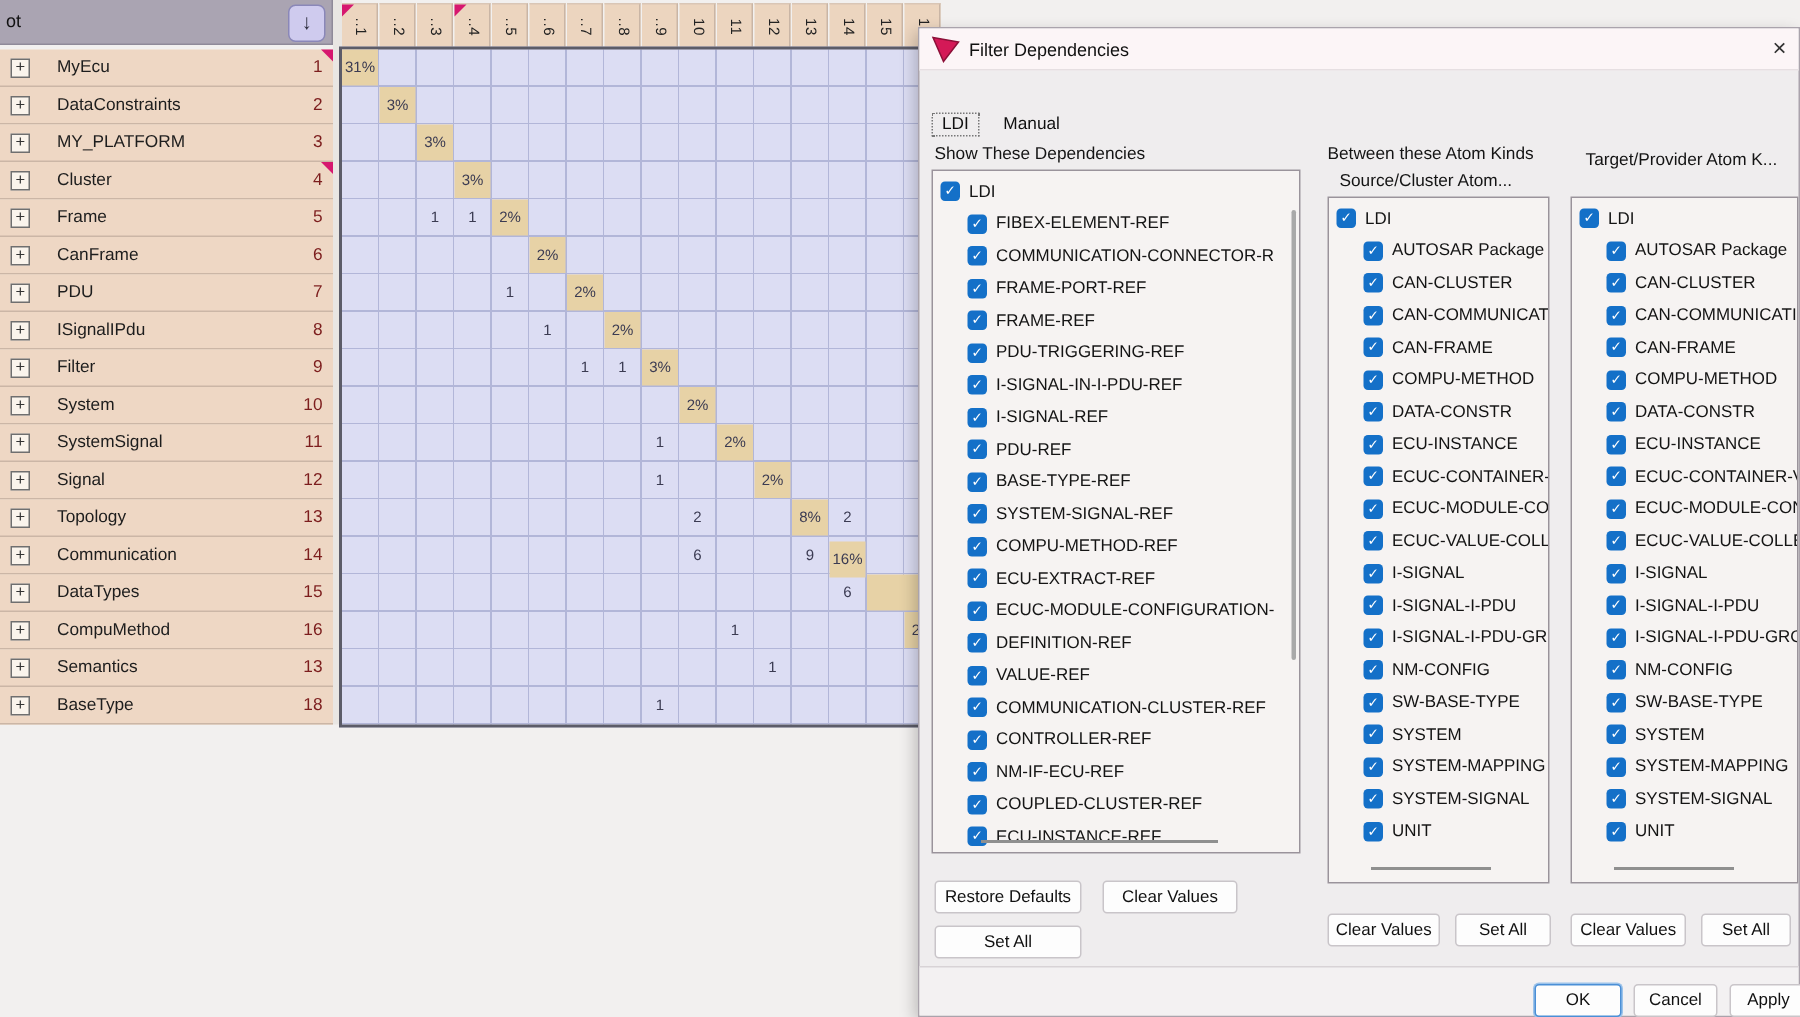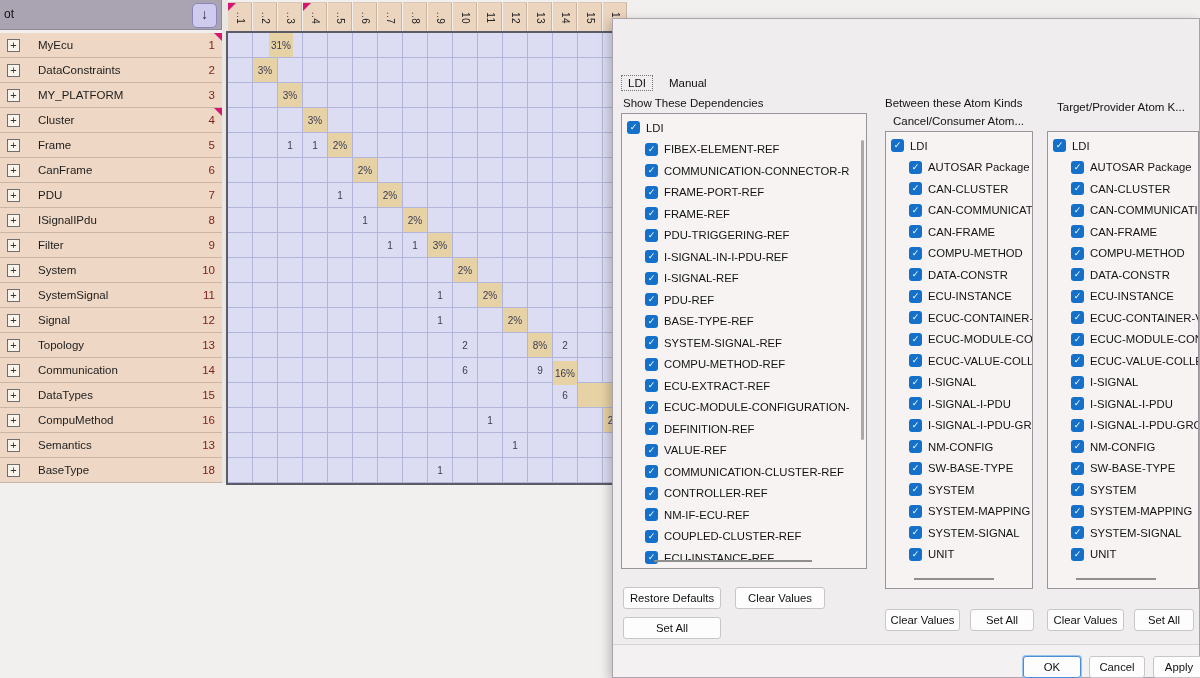--- a/index.html
+++ b/index.html
@@ -254,21 +254,21 @@
         <span class="row-num">13</span>
       </div>
       <div class="row-hdr" style="top: 425px;">
         <span class="expander">+</span>
         <span class="row-label">BaseType</span>
         <span class="row-num">18</span>
       </div>
     </div>
   <div class="splitter"></div>
   <div class="grid" id="matrix-grid">
-      <div class="mcell diag" style="left: 0px; top: 0px; margin-left: 41px;">31%</div>
+      <div class="mcell diag" style="left: 0px; top: 0px;">31%</div>
       <div class="mcell diag" style="left: 25px; top: 25px;">3%</div>
       <div class="mcell diag" style="left: 50px; top: 50px;">3%</div>
       <div class="mcell diag" style="left: 75px; top: 75px;">3%</div>
       <div class="mcell" style="left: 50px; top: 100px;">1</div>
       <div class="mcell" style="left: 75px; top: 100px;">1</div>
       <div class="mcell diag" style="left: 100px; top: 100px;">2%</div>
       <div class="mcell diag" style="left: 125px; top: 125px;">2%</div>
       <div class="mcell" style="left: 100px; top: 150px;">1</div>
       <div class="mcell diag" style="left: 150px; top: 150px;">2%</div>
       <div class="mcell" style="left: 125px; top: 175px;">1</div>
@@ -291,20 +291,27 @@
       <div class="mcell diag" style="left: 350px; top: 350px; padding-left: 40px;">10%</div>
       <div class="mcell" style="left: 250px; top: 375px;">1</div>
       <div class="mcell diag" style="left: 375px; top: 375px;">2%</div>
       <div class="mcell" style="left: 275px; top: 400px;">1</div>
       <div class="mcell" style="left: 200px; top: 425px;">1</div>
     </div>
 </div>
 
 <div class="dialog">
 
+  <div class="titlebar">
+    <svg class="logo" viewBox="0 0 20 20">
+      <polygon points="1,2 18,5 8,18" fill="#d41957" stroke="#8c1038" stroke-width="1"></polygon>
+    </svg>
+    <span class="dlg-title">Filter Dependencies</span>
+    <span class="close-x">×</span>
+  </div>
 
   <div class="tabbar">
     <span class="tab active">LDI</span>
     <span class="tab">Manual</span>
   </div>
 
   <span class="sec-label" style="left:10px;top:78px;">Show These Dependencies</span>
 
   <div class="listbox" id="dep-list" style="left:8px;top:94px;width:246px;height:456px;">
     <div class="vscroll" style="right:2px;top:26px;height:300px;"></div>
@@ -389,21 +396,21 @@
         <span class="cb">✓</span>
         <span class="litem-label">COUPLED-CLUSTER-REF</span>
       </div>
       <div class="litem lvl1">
         <span class="cb">✓</span>
         <span class="litem-label">ECU-INSTANCE-REF</span>
       </div>
     </div>
 
   <span class="sec-label" style="left:272px;top:78px;">Between these Atom Kinds</span>
-  <span class="sec-label" style="left:280px;top:96px;">Cancel/Consumer Atom...</span>
+  <span class="sec-label" style="left:280px;top:96px;">Source/Cluster Atom...</span>
   <span class="sec-label" style="left:444px;top:82px;">Target/Provider Atom K...</span>
 
   <div class="listbox" id="src-list" style="left:272px;top:112px;width:148px;height:458px;">
     <div class="hscroll" style="left:28px;bottom:8px;width:80px;"></div>
   <div class="litem lvl0">
         <span class="cb">✓</span>
         <span class="litem-label">LDI</span>
       </div>
       <div class="litem lvl1">
         <span class="cb">✓</span>

